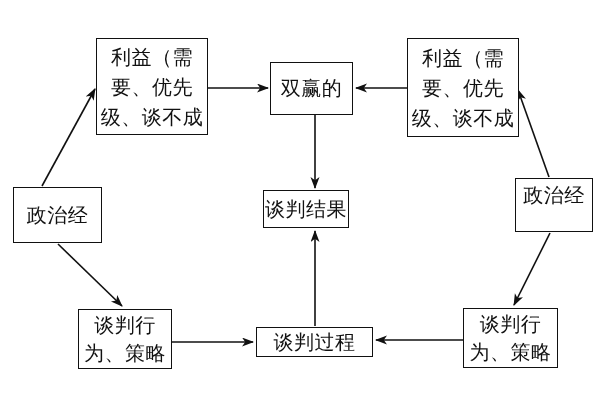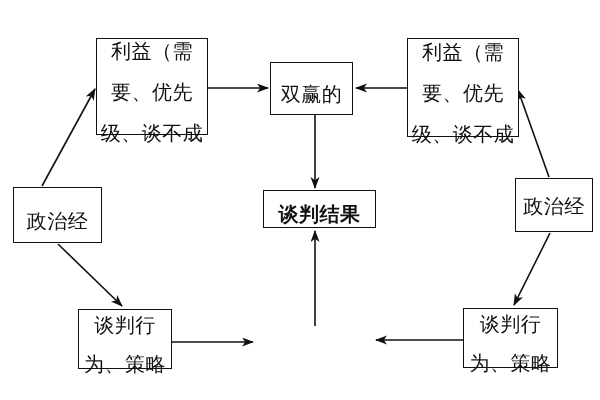--- a/index.html
+++ b/index.html
@@ -7,26 +7,26 @@
     position:relative;width:600px;height:400px;background:#ffffff;overflow:hidden;
     font-family:"Liberation Serif","DejaVu Serif",serif;color:#111111;
   }
   #arrow-layer{position:absolute;left:0;top:0;width:600px;height:400px;}
   .box{
     position:absolute;box-sizing:border-box;background:#ffffff;
     border:1.6px solid #111111;display:flex;flex-direction:column;
     align-items:center;justify-content:center;text-align:center;
     font-size:20px;letter-spacing:0.5px;z-index:2;
   }
-  .bl{white-space:nowrap;margin-top:11px;}
+  .bl{white-space:nowrap;}
   .b-interest-left {left:96px;  top:38px;  width:112px; height:97px; line-height:30px;}
   .b-win-win      {left:270px; top:62px;  width:83px;  height:53px;justify-content:center;}
   .b-interest-right{left:407px;top:38px;  width:112px; height:99px; line-height:30px;}
   .b-env-left     {left:13px;  top:187px; width:89px;  height:56px; line-height:26px;}
-  .b-result       {left:263px; top:190px; width:113px;  height:38px;font-weight:bold;}
+  .b-result       {left:263px; top:190px; width:86px;  height:38px;}
   .b-env-right    {left:515px; top:178px; width:78px;  height:54px; justify-content:flex-start; padding-top:3px;}
   .b-behavior-left {left:78px; top:309px; width:94px;  height:60px; line-height:28px;}
   .b-process      {left:256px; top:327px; width:117px; height:30px;}
   .b-behavior-right{left:463px;top:308px; width:95px;  height:60px; line-height:28px;}
   line{stroke:#111111;stroke-width:1.6px;}
 </style>
 </head>
 <body>
 
 <div id="stage">
@@ -75,19 +75,22 @@
 
   <div class="box b-env-right">
     <div class="bl">政治经</div>
   </div>
 
   <div class="box b-behavior-left">
     <div class="bl">谈判行</div>
     <div class="bl">为、策略</div>
   </div>
 
+  <div class="box b-process">
+    <div class="bl">谈判过程</div>
+  </div>
 
   <div class="box b-behavior-right">
     <div class="bl">谈判行</div>
     <div class="bl">为、策略</div>
   </div>
 
 </div>
 
 </body></html>

